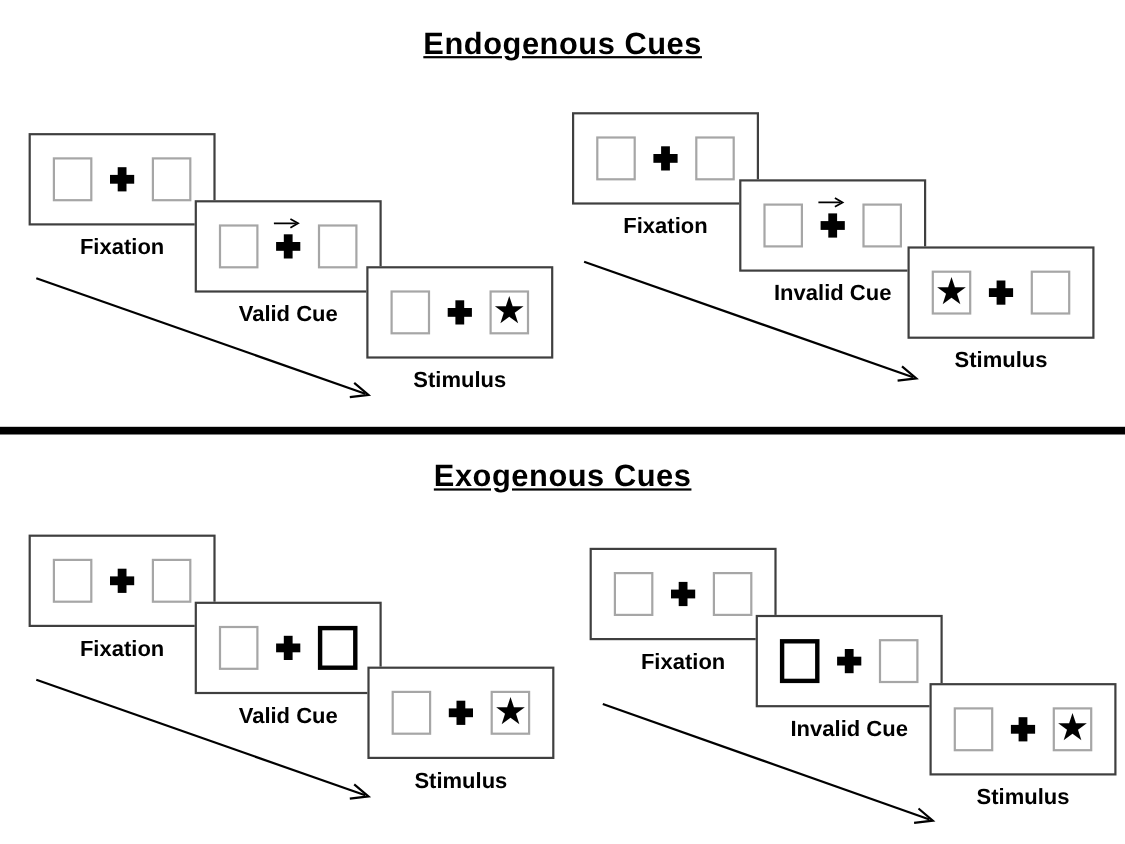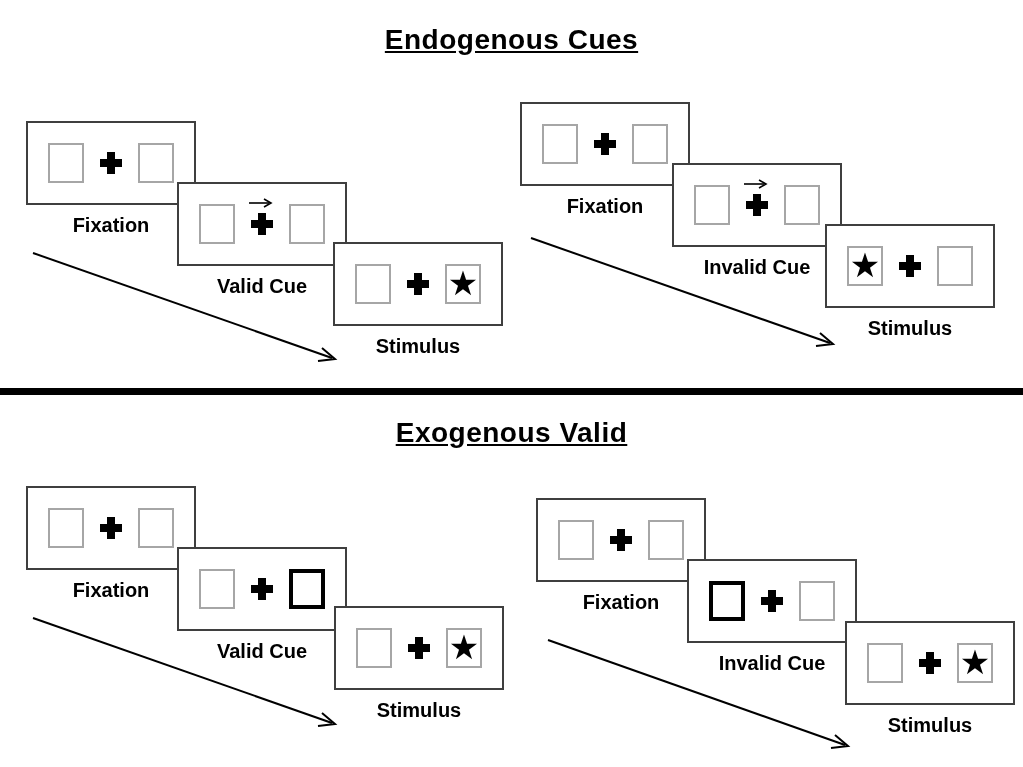--- a/index.html
+++ b/index.html
@@ -130,21 +130,21 @@
     <div class="frame-label">Stimulus</div>
   </div>
 
   <svg class="tl-arrow" id="arrow-end-invalid" width="312" height="118">
     <line x1="3" y1="5" x2="302" y2="110" stroke="#000" stroke-width="2"></line>
     <path d="M292,100 L305,111 L288,113" fill="none" stroke="#000" stroke-width="2"></path>
   </svg>
 
   <div class="divider"></div>
 
-  <div class="section-title" id="title-exo">Exogenous Valid</div>
+  <div class="section-title" id="title-exo">Exogenous Cues</div>
 
   <div class="frame" id="exo-valid-f1">
     <div class="screen">
       <div class="sq"></div>
       <div class="plus"></div>
       <div class="sq"></div>
     </div>
     <div class="frame-label">Fixation</div>
   </div>
 

